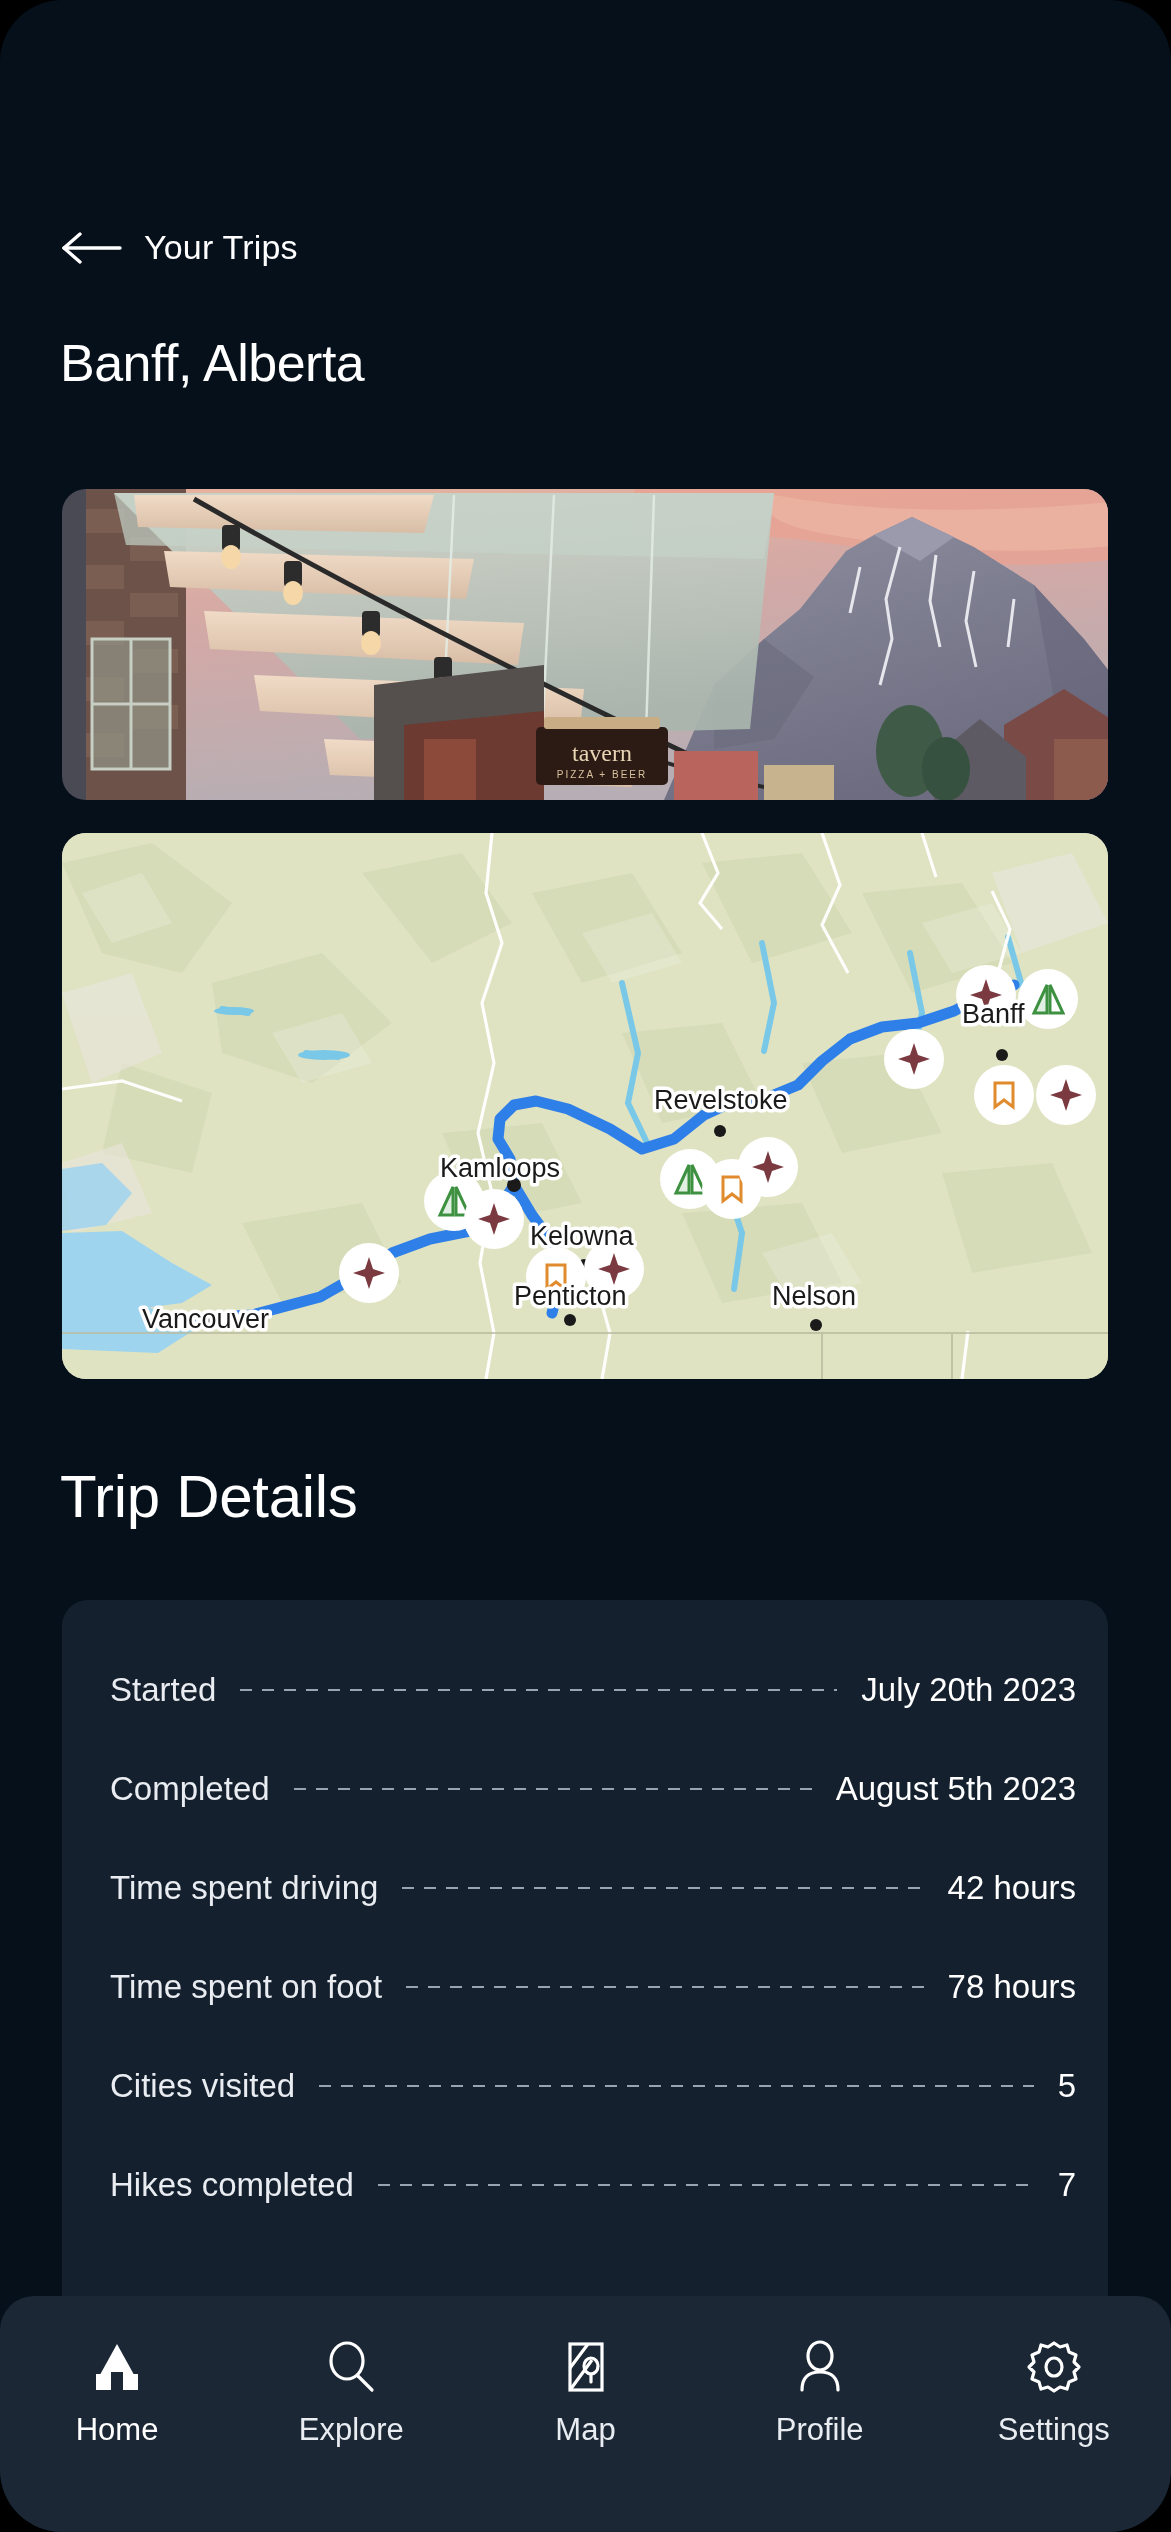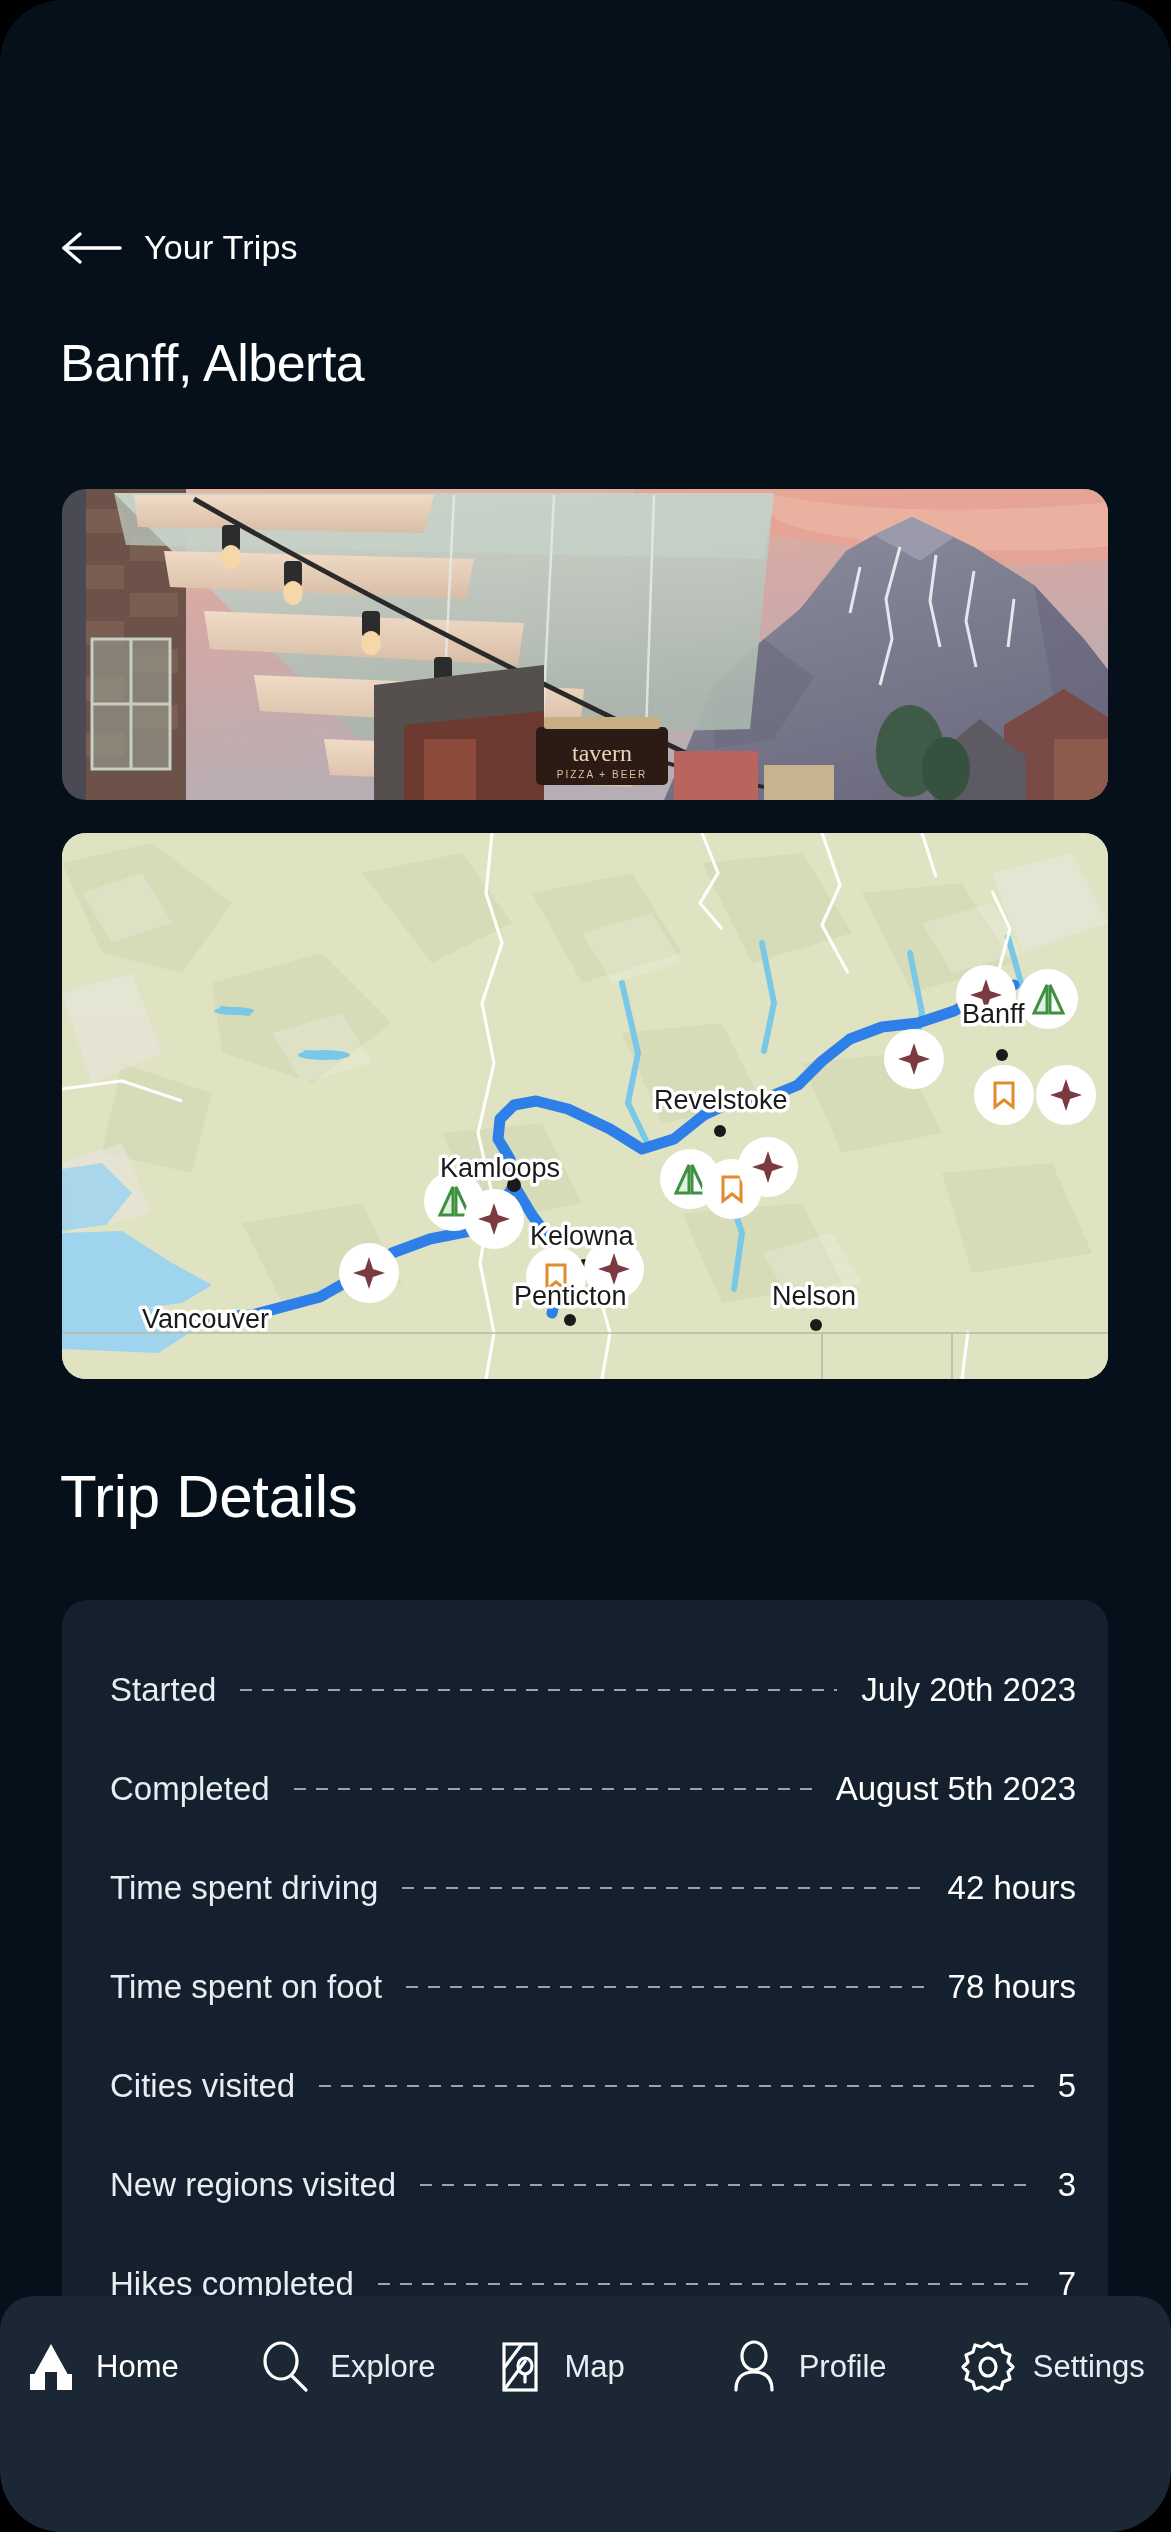--- a/index.html
+++ b/index.html
@@ -92,21 +92,21 @@
   .bottomnav {
     position: absolute; left: 0; bottom: 0;
     width: 1171px; height: 236px;
     background: #1b2735;
     border-top-left-radius: 34px; border-top-right-radius: 34px;
     display: flex; align-items: flex-start; justify-content: space-around;
     padding-top: 42px;
   }
   .navitem {
     width: 190px;
-    display: flex; flex-direction: row; align-items: center; gap: 16px;
+    display: flex; flex-direction: column; align-items: center; gap: 16px;
     cursor: pointer;
   }
   .navitem svg { display:block; }
   .navlabel {
     font-size: 31px; color: #e9edf2; font-weight: 400;
   }
   .navitem.active .navlabel { color: #ffffff; }
 </style>
 </head>
 <body>
@@ -419,25 +419,20 @@
       <span class="detail-label">Time spent on foot</span>
       <span class="detail-leader"></span>
       <span class="detail-value">78 hours</span>
     </div>
     <div class="detail-row">
       <span class="detail-label">Cities visited</span>
       <span class="detail-leader"></span>
       <span class="detail-value">5</span>
     </div>
     <div class="detail-row">
-      <span class="detail-label">New regions visited</span>
-      <span class="detail-leader"></span>
-      <span class="detail-value">3</span>
-    </div>
-    <div class="detail-row">
       <span class="detail-label">Hikes completed</span>
       <span class="detail-leader"></span>
       <span class="detail-value">7</span>
     </div>
   </div>
 
   <div class="bottomnav">
 
     <div class="navitem active">
       <svg width="58" height="58" viewBox="0 0 58 58">

